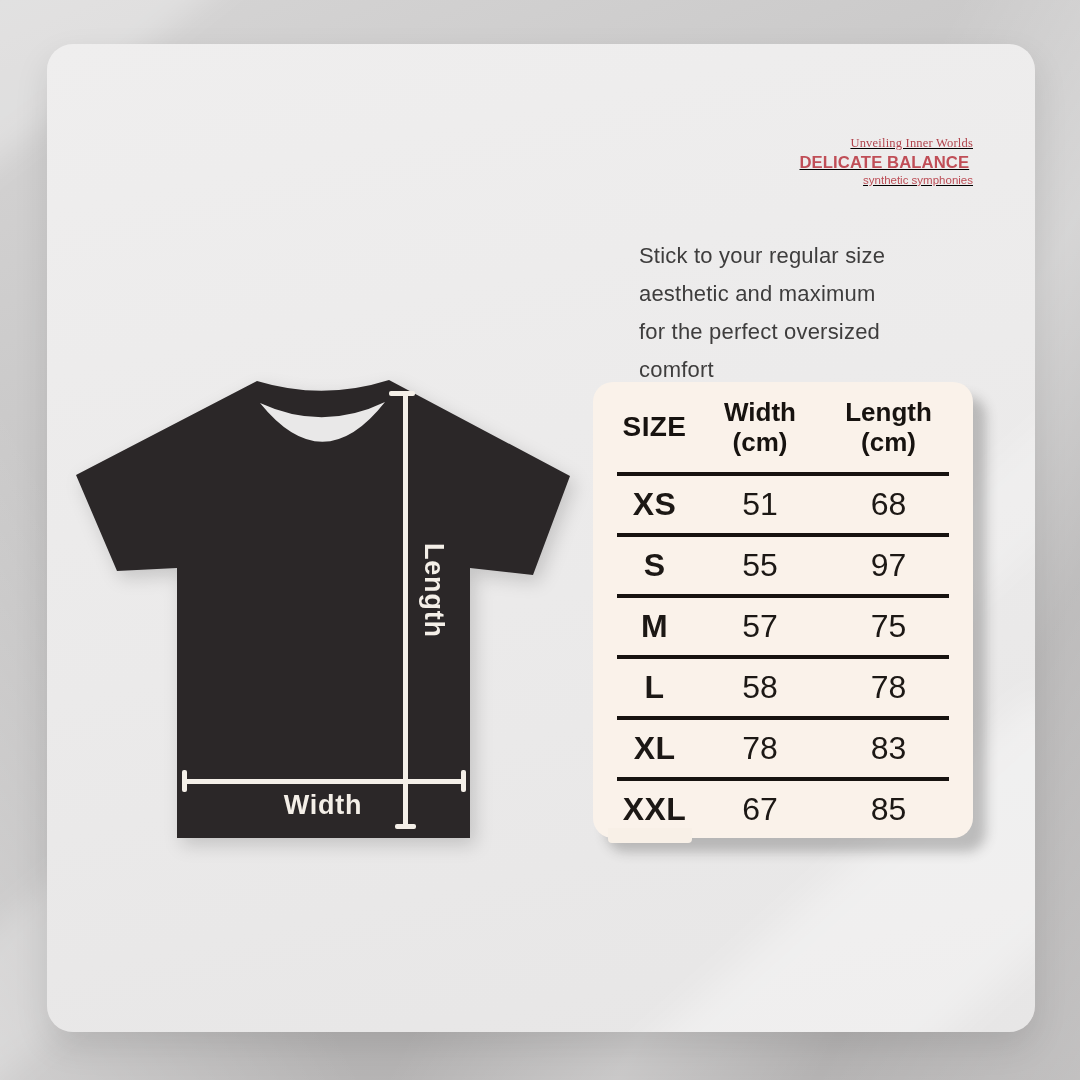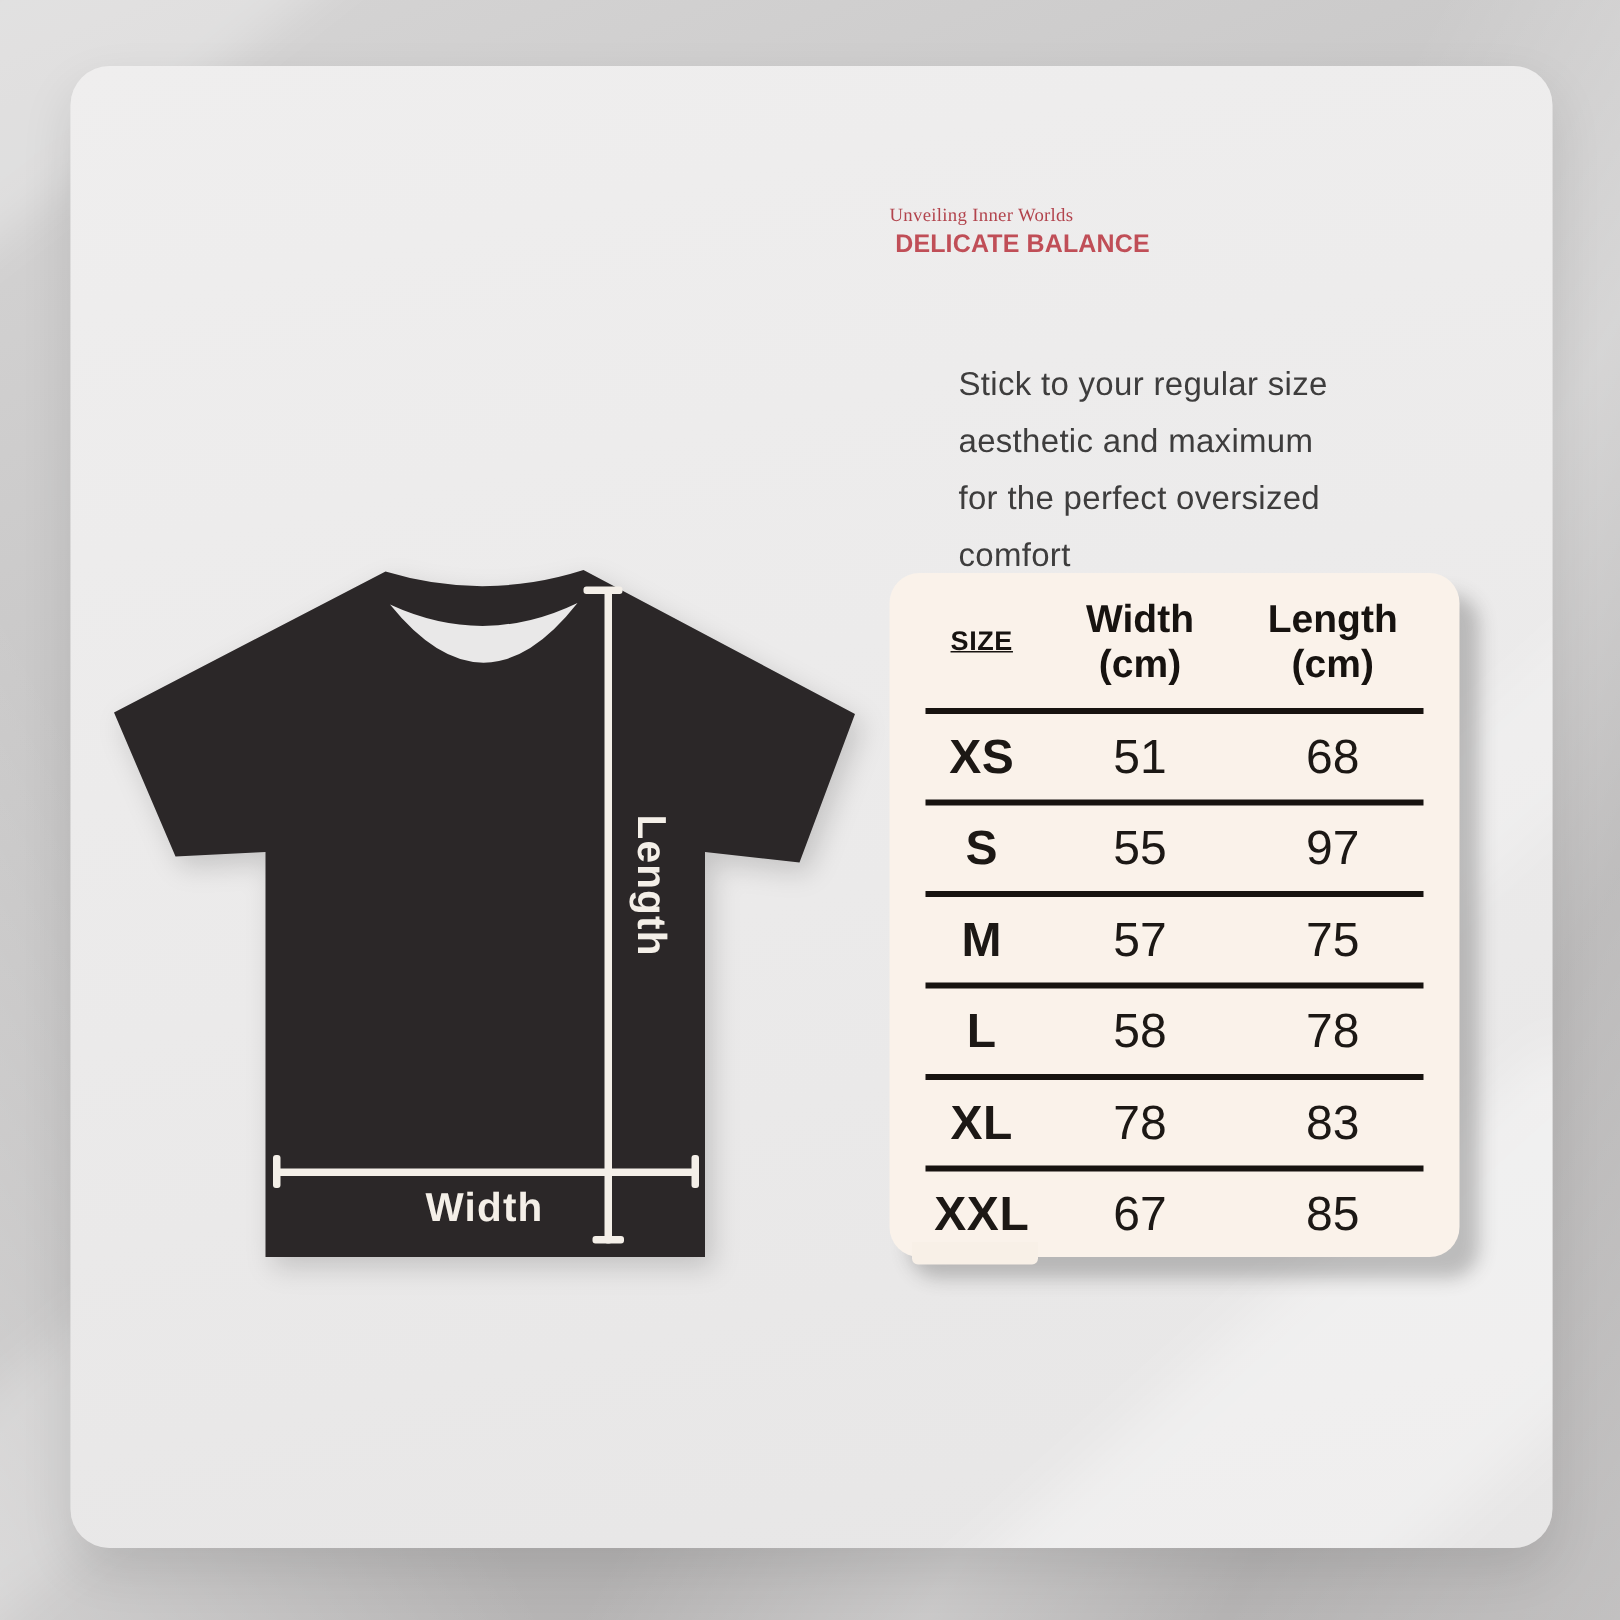--- a/index.html
+++ b/index.html
@@ -35,21 +35,21 @@
     transform:rotate(-42deg); background:rgba(255,255,255,.33); filter:blur(16px);
     pointer-events:none;
   }
   .card-streak-r {
     position:absolute; right:-120px; top:480px; width:420px; height:90px;
     transform:rotate(-42deg); background:rgba(255,255,255,.18); filter:blur(12px);
     pointer-events:none;
   }
 
   
-  .brand { position:absolute; left:546px; top:92px; width:380px; text-align:left; }
+  .brand { position:absolute; left:546px; top:92px; width:380px; text-align:right;text-decoration:underline; }
   .brand-top {
     font-family:"Liberation Serif","DejaVu Serif",serif;
     font-size:12.5px; line-height:14px; color:#b2444d; letter-spacing:.2px;
   }
   .brand-name {
     margin-top:3px; font-size:17px; line-height:19px; font-weight:bold;
     color:#c04e57; letter-spacing:.1px; transform:scaleX(.98); transform-origin:center;
   }
   .brand-sub { margin-top:2px; font-size:11.5px; line-height:13px; color:#bc4c55; }
 
@@ -98,21 +98,21 @@
     display:flex; flex-direction:column; color:#171310;
   }
   .sc-head {
     flex:0 0 90px; display:grid; grid-template-columns:75px 136px 121px;
     align-items:center; border-bottom:4px solid #171310;
   }
   .th { text-align:center; font-weight:bold; font-size:26px; line-height:30px; }
   .th .unit:empty { display:none; }
   .th .unit { display:block; }
   .th .lab { display:block; }
-  .th-size { font-size:18px; letter-spacing:.4px;text-decoration:underline; }
+  .th-size { font-size:28px; letter-spacing:.4px; }
   .sc-row {
     flex:1 1 auto; display:grid; grid-template-columns:75px 136px 121px;
     align-items:center; border-bottom:4px solid #171310;
   }
   .sc-row:last-child { border-bottom:none; }
   .td { text-align:center; font-size:32px; color:#1c1815; }
   .td-size { font-weight:bold; font-size:32px; letter-spacing:.4px; }
 </style>
 </head>
 <body>
@@ -121,20 +121,21 @@
   <div class="streak streak-tl"></div>
   <div class="streak streak-bl"></div>
 
   <div class="card">
     <div class="card-streak-r"></div>
     <div class="card-streak-br"></div>
 
     <div class="brand">
       <div class="brand-top">Unveiling Inner Worlds</div>
       <div class="brand-name">DELICATE BALANCE</div>
+      <div class="brand-sub">synthetic symphonies</div>
     </div>
 
     <div class="headline">
       <div>Stick to your regular size</div>
       <div>aesthetic and maximum</div>
       <div>for the perfect oversized</div>
       <div>comfort</div>
     </div>
   </div>
 

